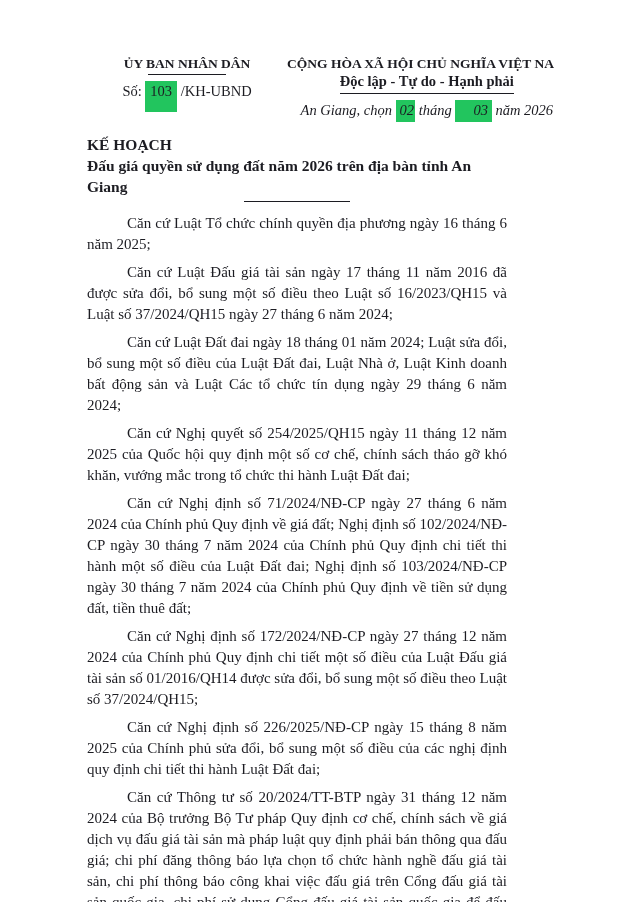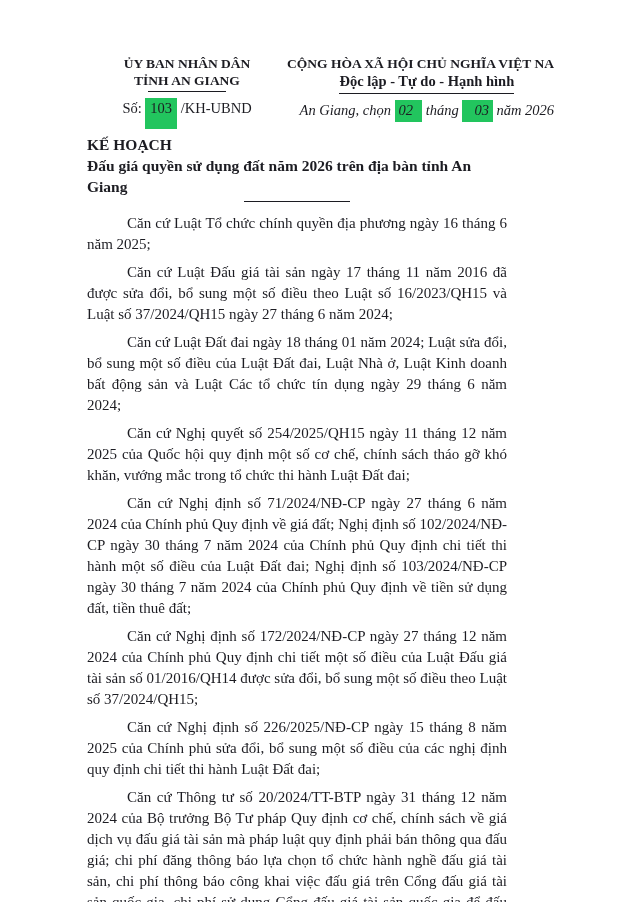--- a/index.html
+++ b/index.html
@@ -77,24 +77,24 @@
     margin-top: 7px;
     white-space: nowrap;
   }
   .hl {
     background: #22c55e;
   }
   .hl-doc-number {
     padding: 2px 5px 13px 5px;
   }
   .hl-day {
-    padding: 2px 9px 4px 4px;
+    padding: 2px 1px 4px 4px;
   }
   .hl-month {
-    padding: 2px 4px 4px 12px;
+    padding: 2px 4px 4px 18px;
   }
   .title-block {
     text-align: left;
     margin-top: 15px;
   }
   .doc-kind {
     font-size: 15.5px;
     font-weight: bold;
     line-height: 20px;
   }
@@ -120,32 +120,31 @@
   }
 </style>
 </head>
 <body>
 
 <div class="page">
 
   <div class="header">
     <div class="header-left">
       <div class="org-line">ỦY BAN NHÂN DÂN</div>
-      <div class="org-line">TỈNH AN GIANG</div>
       <div class="rule rule-left"></div>
       <div class="doc-number">
         <span>Số:</span>
         <span class="hl hl-doc-number">103</span>
         <span>/KH-UBND</span>
       </div>
     </div>
     <div class="header-right">
       <div class="national-title">CỘNG HÒA XÃ HỘI CHỦ NGHĨA VIỆT NAM</div>
       <div>
-        <span class="motto">Độc lập - Tự do - Hạnh hình</span>
+        <span class="motto">Độc lập - Tự do - Hạnh phải</span>
       </div>
       <div class="dateline">
         <span>An Giang, chọn</span>
         <span class="hl hl-day">02</span>
         <span>tháng</span>
         <span class="hl hl-month">03</span>
         <span>năm 2026</span>
       </div>
     </div>
   </div>

